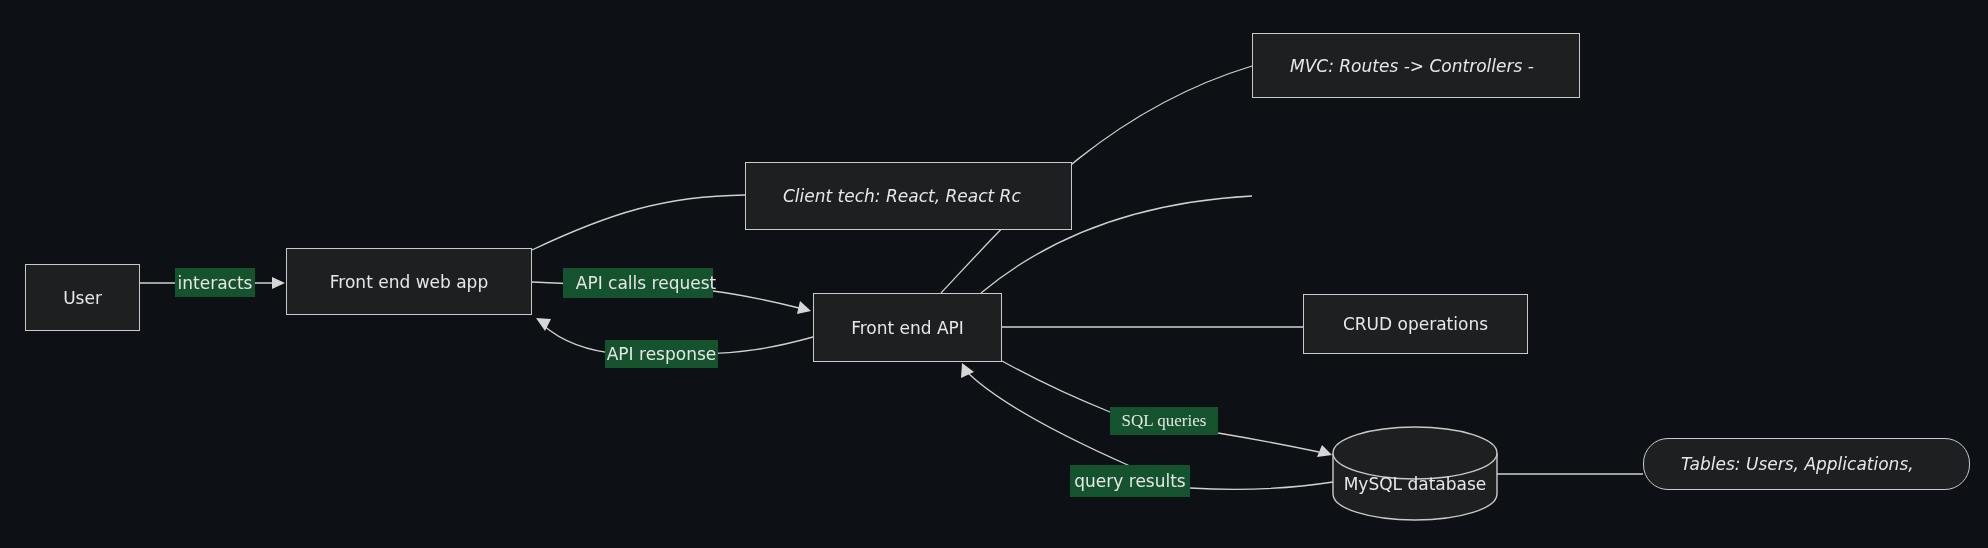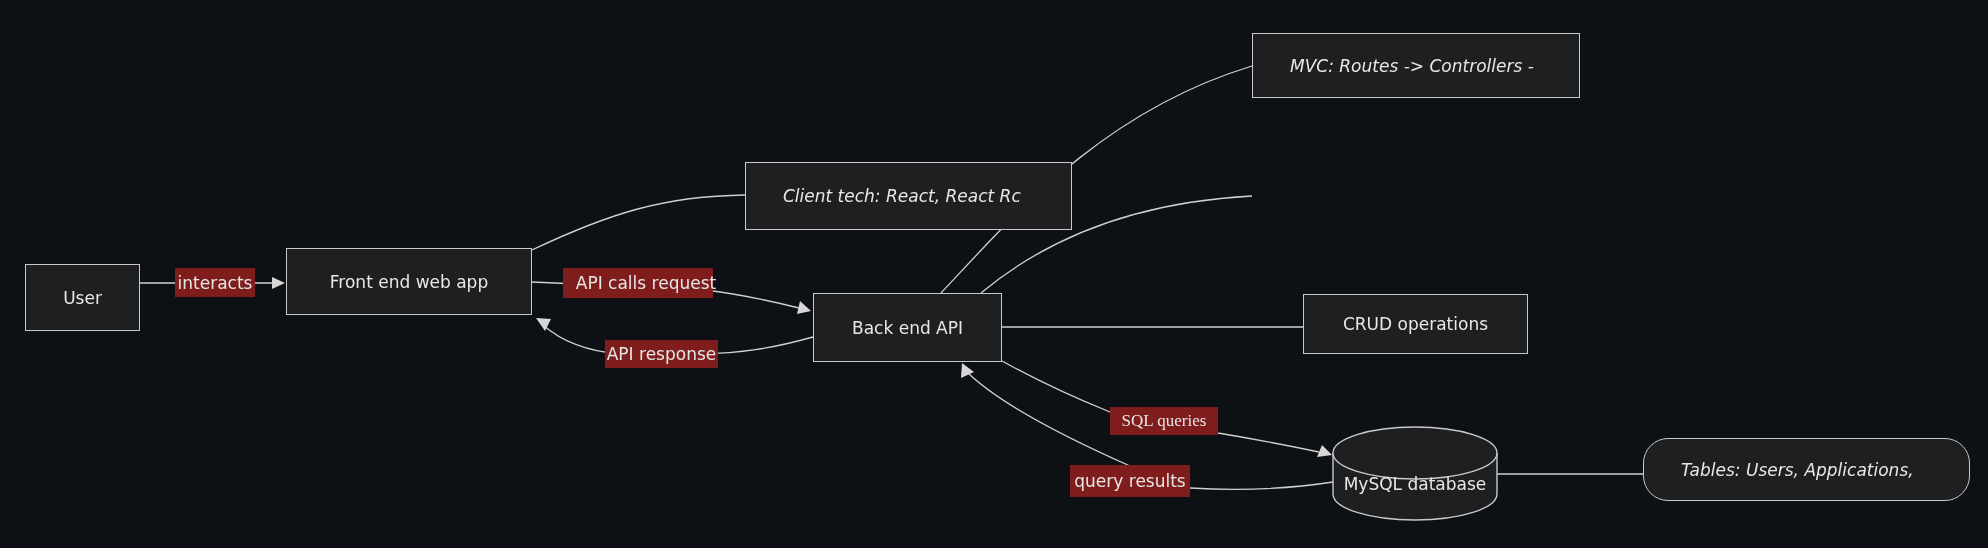--- a/index.html
+++ b/index.html
@@ -49,21 +49,21 @@
     overflow: hidden;
   }
   .node.note {
     justify-content: flex-start;
     padding-left: 37px;
     font-style: italic;
   }
   .edge-label {
     position: absolute;
     box-sizing: border-box;
-    background: #7f1d1d;
+    background: #14532d;
     color: #e6e6e6;
     font-size: 17px;
     display: flex;
     align-items: center;
     justify-content: center;
     white-space: nowrap;
   }
   .cyl-label {
     position: absolute;
     color: #e7e7e7;
@@ -110,25 +110,25 @@
 
   <div class="node" style="left:25px; top:264px; width:115px; height:67px;">User</div>
 
   <div class="node" style="left:286px; top:248px; width:246px; height:67px;">Front end web app</div>
 
   <div class="node note" style="left:745px; top:162px; width:327px; height:68px;">Client tech: React, React Rc</div>
 
   <div class="node note" style="left:1252px; top:33px; width:328px; height:65px;">MVC: Routes -&gt; Controllers -</div>
 
 
-  <div class="node" style="left:813px; top:293px; width:189px; height:69px;">Back end API</div>
+  <div class="node" style="left:813px; top:293px; width:189px; height:69px;">Front end API</div>
 
   <div class="node" style="left:1303px; top:294px; width:225px; height:60px;">CRUD operations</div>
 
-  <div class="node note" style="left:1643px; top:438px; width:327px; height:63px;border-radius:25px;">Tables: Users, Applications,</div>
+  <div class="node note" style="left:1643px; top:438px; width:327px; height:52px;border-radius:25px;">Tables: Users, Applications,</div>
 
   <div class="cyl-label" style="left:1333px; top:474px; width:164px;">MySQL database</div>
 
   <div class="edge-label" style="left:175px; top:268px; width:80px; height:29px;">interacts</div>
 
   <div class="edge-label" style="left:563px; top:268px; width:150px; height:30px;padding-left:16px;">API calls request</div>
 
   <div class="edge-label" style="left:605px; top:340px; width:113px; height:28px;">API response</div>
 
   <div class="edge-label" style="left:1110px; top:407px; width:108px; height:28px;font-family:Liberation Serif, serif;">SQL queries</div>

